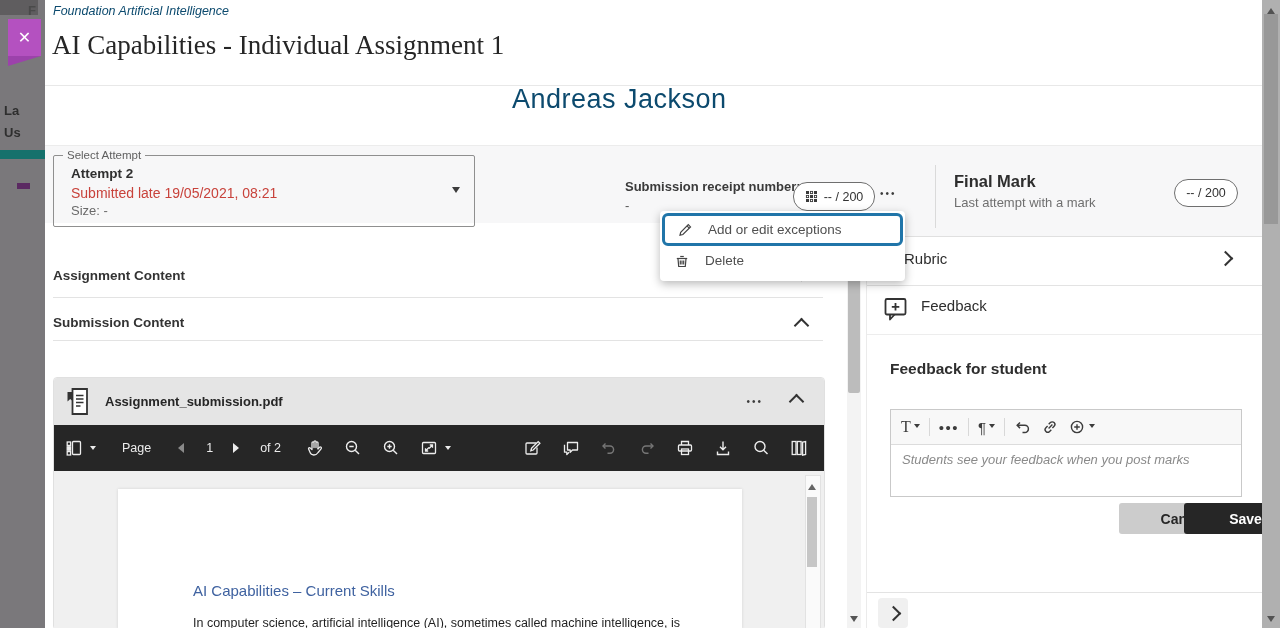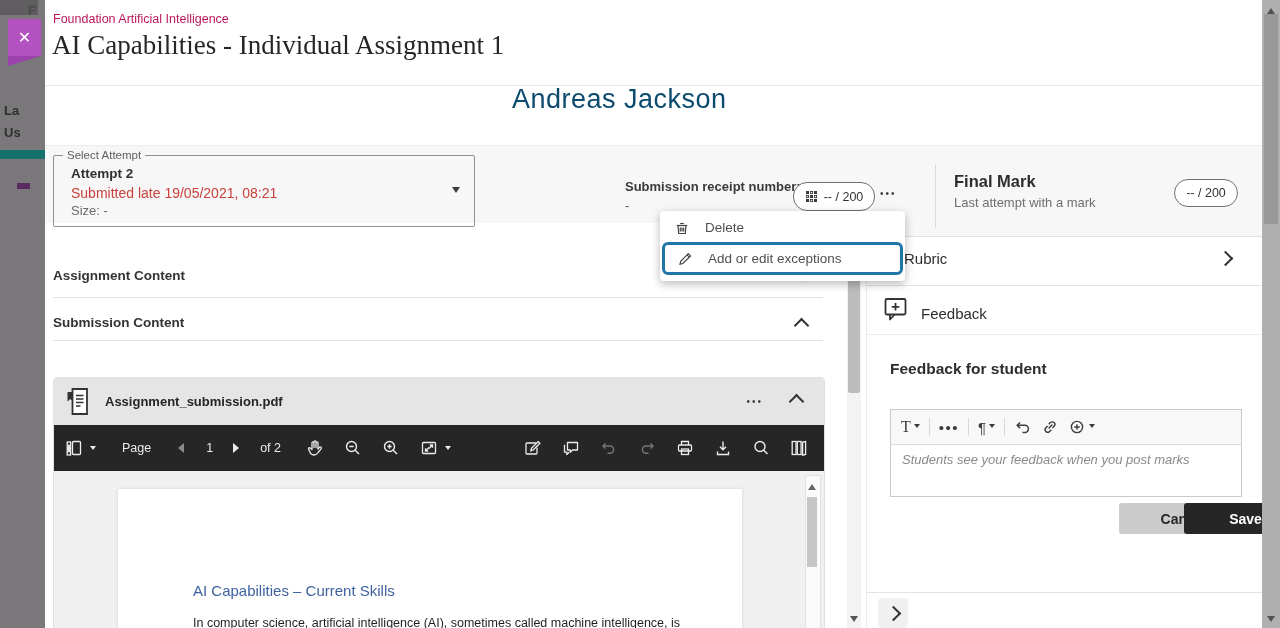--- a/index.html
+++ b/index.html
@@ -12,21 +12,21 @@
   .strip-frag{color:#2e2e2e;font-size:13px;font-weight:700;}
   .teal-bar{left:0;top:150px;width:45px;height:9px;background:#15716c;}
   .purple-dash{left:17px;top:183px;width:13px;height:6px;background:#5b2a62;}
   
   .close-btn{left:8px;top:19px;width:33px;height:37px;background:#b451c0;color:#fff;
              display:flex;align-items:center;justify-content:center;font-size:16px;cursor:pointer;z-index:60;}
   .close-tail{left:8px;top:56px;width:33px;height:10px;background:#9c42ab;
               clip-path:polygon(0 0,100% 0,0 100%);z-index:60;}
   
   .panel{left:45px;top:0;width:1217px;height:628px;background:#fff;}
-  .course-label{left:8px;top:12px;font-size:12.5px;color:#be185d;}
+  .course-label{left:8px;top:4px;font-size:12.5px;color:#0c4a6e;font-style:italic;}
   .page-title{left:7px;top:30px;font-size:27px;color:#262626;font-family:"Liberation Serif","DejaVu Serif",serif;}
   .hdr-divider{left:0;top:85px;width:1217px;height:1px;background:#e8e8e8;}
   .student-name{left:467px;top:84px;font-size:27px;font-weight:300;color:#0c4a6e;letter-spacing:.5px;}
   
   .band{left:0;top:145px;width:1217px;height:77px;background:#f7f7f8;border-top:1px solid #ececec;}
   .band-right{left:821px;top:222px;width:396px;height:14px;background:#f7f7f8;}
   .band-right-line{left:821px;top:236px;width:396px;height:1px;background:#e0e0e0;}
   .v-sep{left:890px;top:165px;width:1px;height:63px;background:#dadada;}
   
   .att-box{left:8px;top:155px;width:420px;height:70px;border:1px solid #8f8f8f;border-radius:2px;cursor:pointer;}
@@ -185,21 +185,21 @@
             <rect x="6.5" y="1.5" width="3" height="3"></rect>
         <rect x="1.5" y="6.5" width="3" height="3"></rect>
             <rect x="6.5" y="11.5" width="3" height="3"></rect>
             <rect x="1.5" y="16.5" width="3" height="2.5"></rect>
           </g>
       </svg>
       <span class="row-label">Rubric</span>
       <span class="chev right" style="margin-left:auto;margin-right:22px;"></span>
     </div>
 
-    <div class="abs" style="left:839px;top:297px;display:flex;align-items:flex-end;gap:13px;cursor:pointer;">
+    <div class="abs" style="left:839px;top:297px;display:flex;align-items:flex-start;gap:13px;cursor:pointer;">
       <svg width="24" height="25" viewBox="0 0 24 25">
         <rect x="1.5" y="2" width="20" height="15.5" rx="1.5" fill="none" stroke="#333" stroke-width="1.8"></rect>
         <path d="M6 17.5v5l4.6-5" fill="none" stroke="#333" stroke-width="1.8" stroke-linejoin="round"></path>
         <path d="M11.5 6v7.5M7.8 9.8h7.5" stroke="#333" stroke-width="1.8"></path>
       </svg>
       <span class="row-label">Feedback</span>
     </div>
 
     <div class="abs fb-heading">Feedback for student</div>
 
@@ -376,36 +376,36 @@
         </div>
         <div class="pdf-thumb"></div>
       </div>
     </div>
 
     <div class="abs inner-sb"></div>
     <div class="abs inner-thumb"></div>
     <span class="abs sb-arrow-down" style="left:805px;top:616px;"></span>
 
     <div class="abs menu">
+      <div class="menu-item focused">
+        <svg width="16" height="16" viewBox="0 0 16 16">
+          <path d="M3 13.2l.7-2.9 7.6-7.6 2.2 2.2-7.6 7.6-2.9.7z" fill="none" stroke="#444" stroke-width="1.2"></path>
+          <path d="M10 3.9l2.2 2.2" stroke="#444" stroke-width="1.2"></path>
+        </svg>
+        <span>Add or edit exceptions</span>
+      </div>
       <div class="menu-item">
         <svg width="16" height="16" viewBox="0 0 16 16" fill="none" stroke="#444" stroke-width="1.2">
           <path d="M4 5.5h8l-.7 8H4.7z"></path>
             <path d="M2.8 5.5h10.4"></path>
             <path d="M6.2 3.5h3.6"></path>
           <path d="M6.3 7.5v4M8 7.5v4M9.7 7.5v4"></path>
         </svg>
         <span>Delete</span>
       </div>
-      <div class="menu-item focused">
-        <svg width="16" height="16" viewBox="0 0 16 16">
-          <path d="M3 13.2l.7-2.9 7.6-7.6 2.2 2.2-7.6 7.6-2.9.7z" fill="none" stroke="#444" stroke-width="1.2"></path>
-          <path d="M10 3.9l2.2 2.2" stroke="#444" stroke-width="1.2"></path>
-        </svg>
-        <span>Add or edit exceptions</span>
-      </div>
     </div>
 
   </div>
 
   <div class="abs outer-sb"></div>
   <div class="abs outer-thumb"></div>
   <span class="abs sb-arrow-up" style="left:1267px;top:4px;border-bottom-color:#525252;"></span>
   <span class="abs sb-arrow-down" style="left:1267px;top:616px;border-top-color:#525252;"></span>
 
 </div>

